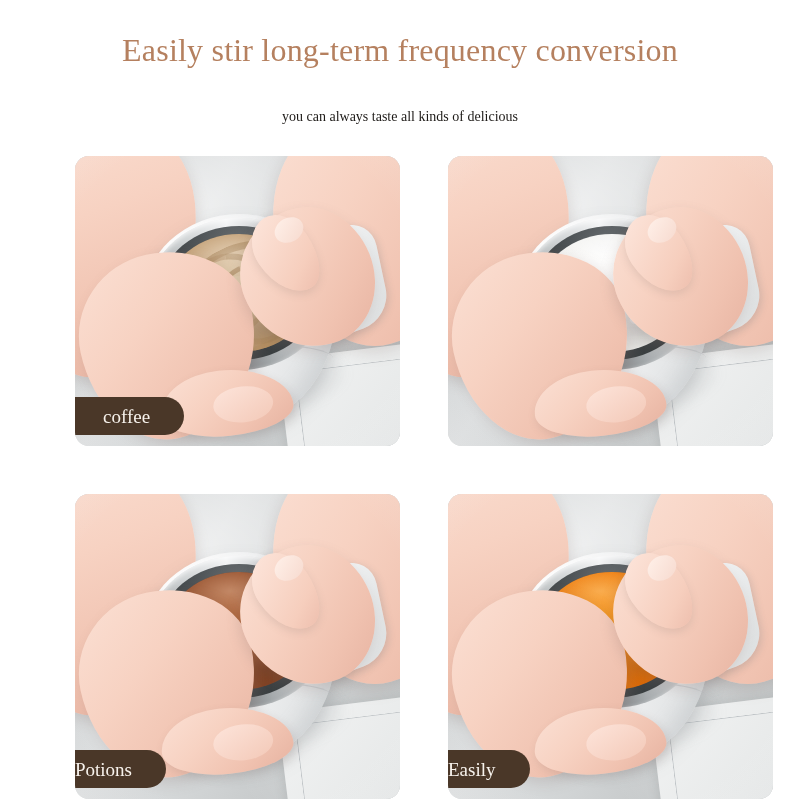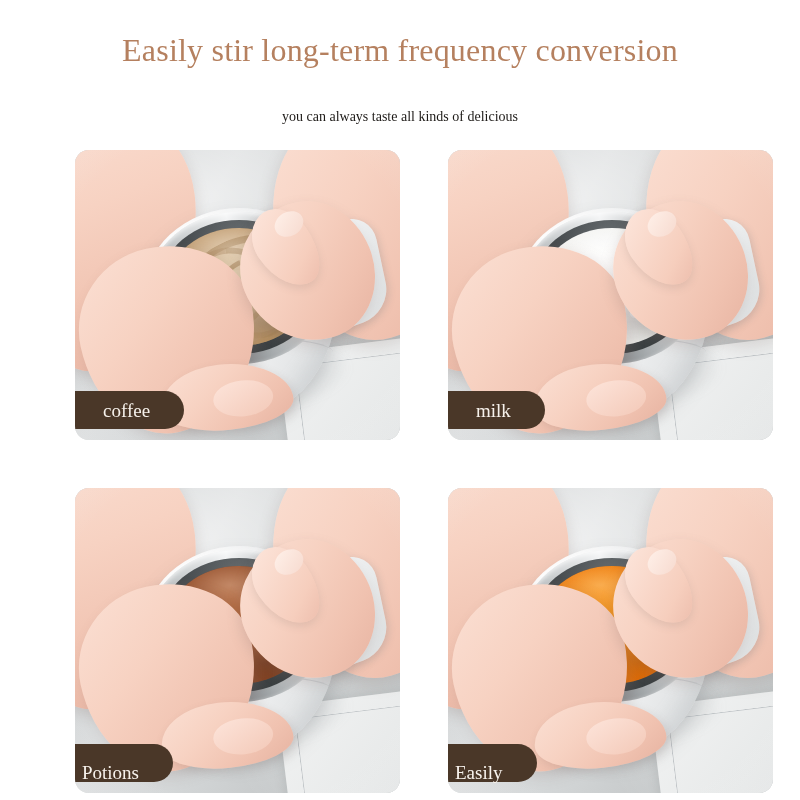--- a/index.html
+++ b/index.html
@@ -46,21 +46,21 @@
     line-height: 26px;
     color: #1d1a17;
     font-weight: 400;
     white-space: nowrap;
   }
 
   
   .grid {
     position: absolute;
     left: 75px;
-    top: 150px;
+    top: 156px;
     width: 650px;
     height: 625px;
     display: grid;
     grid-template-columns: 325px 325px;
     grid-template-rows: 290px 305px;
     column-gap: 15px;
     row-gap: 30px;
     gap: 48px;
   }
   .panel {
@@ -435,21 +435,21 @@
     align-items: center;
     background: #4a3728;
     border-radius: 0 22px 22px 0;
     color: #f7f2ec;
     font-size: 19px;
     line-height: 1;
     white-space: nowrap;
     z-index: 6;
   }
   .caption.indent-wide { padding: 0 34px 0 28px; }
-  .caption.indent-narrow { padding: 0 34px 0 7px; align-items: flex-end; }
+  .caption.indent-narrow { padding: 0 34px 0 0; }
 </style>
 </head>
 <body>
 
 <div class="page">
 
   <div class="headline">Easily stir long-term frequency conversion</div>
 
   <div class="subheadline">you can always taste all kinds of delicious</div>
 
@@ -508,23 +508,20 @@
             <div class="liquid-sheen"></div>
           </div>
         </div>
         <div class="hand palm-left"></div>
         <div class="hand fingers-left"></div>
         <div class="hand grip-right"></div>
         <div class="hand thumb-right"></div>
         <div class="nail"></div>
         <div class="photo-soften"></div>
       </div>
-      <div class="caption indent-wide">
-        <span>milk</span>
-      </div>
     </div>
 
     <div class="panel">
       <div class="scene">
         <div class="desk"></div>
         <div class="desk-sheen"></div>
         <div class="corner-paper"></div>
         <div class="hand arm-left"></div>
         <div class="hand arm-right"></div>
         <div class="mug-shadow"></div>

